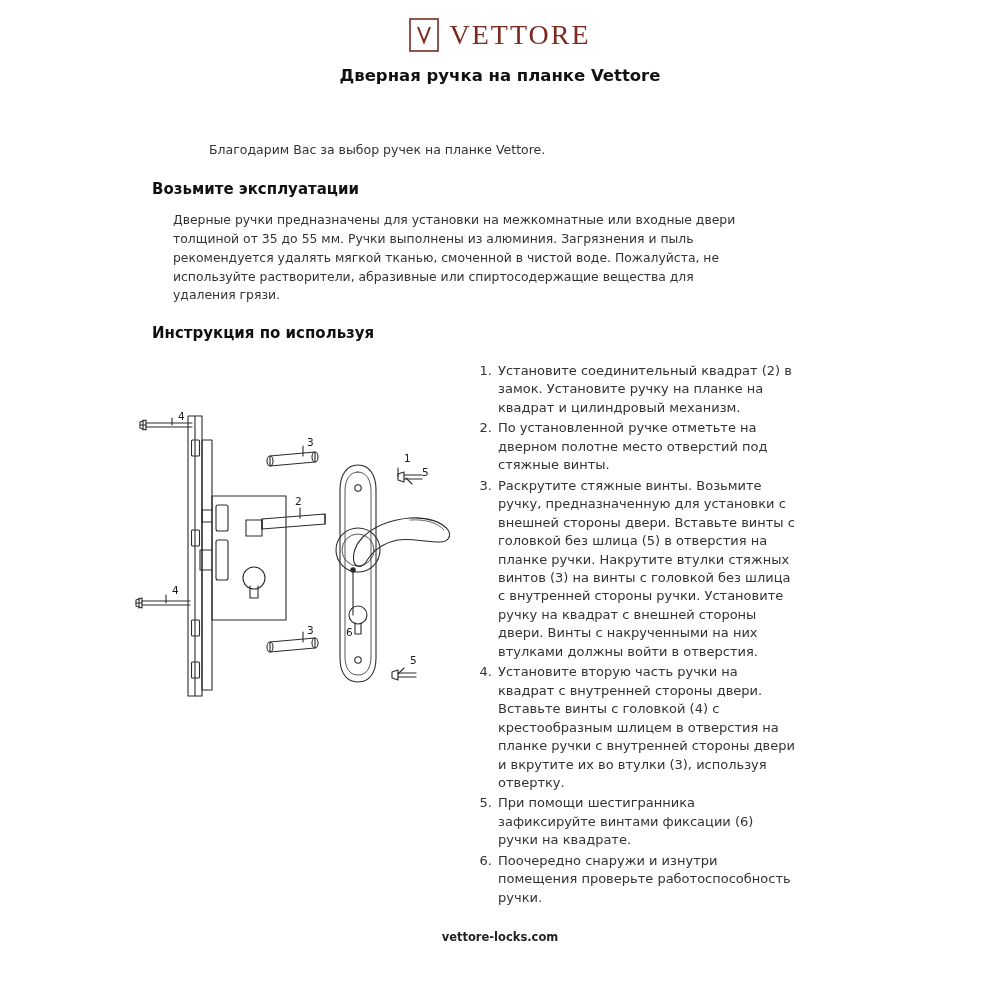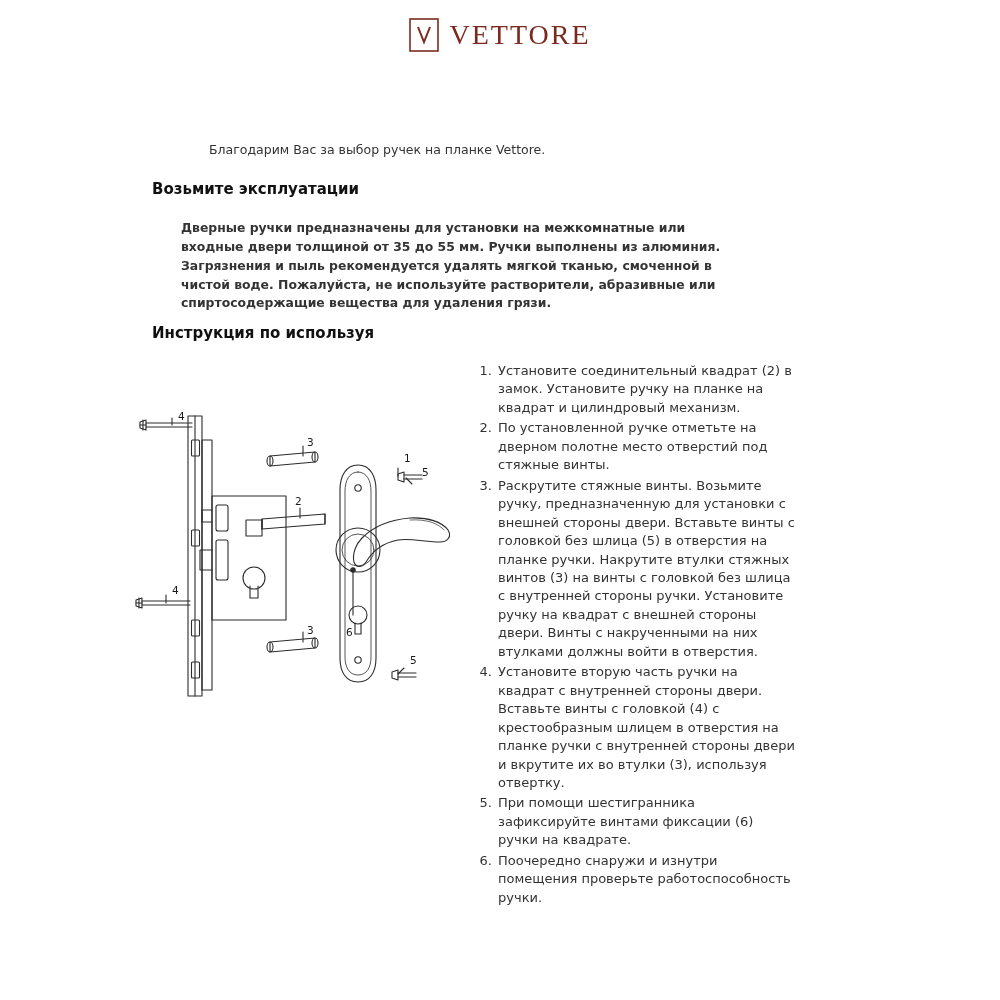--- a/index.html
+++ b/index.html
@@ -82,21 +82,21 @@
 
   .rules-body {
     position: absolute;
     top: 211px;
     left: 173px;
     width: 565px;
     font-size: 12.4px;
     line-height: 1.52;
     color: #333;
   }
-  .rules-body p { margin: 8px; font-weight: bold; }
+  .rules-body p { margin: 0; }
 
   
   .steps {
     position: absolute;
     top: 358px;
     left: 470px;
     width: 300px;
     margin: 4px;
     padding: 0 0 0 22px;
     font-size: 13px;
@@ -136,20 +136,21 @@
 <div class="page">
 
   <div class="logo-row">
     <svg class="logo-mark" viewBox="0 0 30 34">
       <rect x="1" y="1" width="28" height="32" fill="none" stroke="#7b2a20" stroke-width="1.6"></rect>
       <path d="M9 9 L15 24 L21 9" fill="none" stroke="#7b2a20" stroke-width="2"></path>
     </svg>
     <span class="logo-text">VETTORE</span>
   </div>
 
+  <div class="doc-title">Дверная ручка на планке Vettore</div>
 
   <div class="intro">Благодарим Вас за выбор ручек на планке Vettore.</div>
 
   <div class="section-heading" id="h-rules">Возьмите эксплуатации</div>
   <div class="rules-body">
     <p>Дверные ручки предназначены для установки на межкомнатные или входные двери толщиной от 35 до 55 мм. Ручки выполнены из алюминия. Загрязнения и пыль рекомендуется удалять мягкой тканью, смоченной в чистой воде. Пожалуйста, не используйте растворители, абразивные или спиртосодержащие вещества для удаления грязи.</p>
   </div>
 
   <div class="section-heading" id="h-install">Инструкция по используя</div>
 
@@ -286,14 +287,15 @@
         <text x="312" y="66">5</text>
         <text x="185" y="95">2</text>
         <text x="62" y="184">4</text>
         <text x="197" y="224">3</text>
         <text x="236" y="226">6</text>
         <text x="300" y="254">5</text>
       </g>
     </svg>
   </div>
 
+  <div class="footer">vettore-locks.com</div>
 
 </div>
 
 </body></html>

